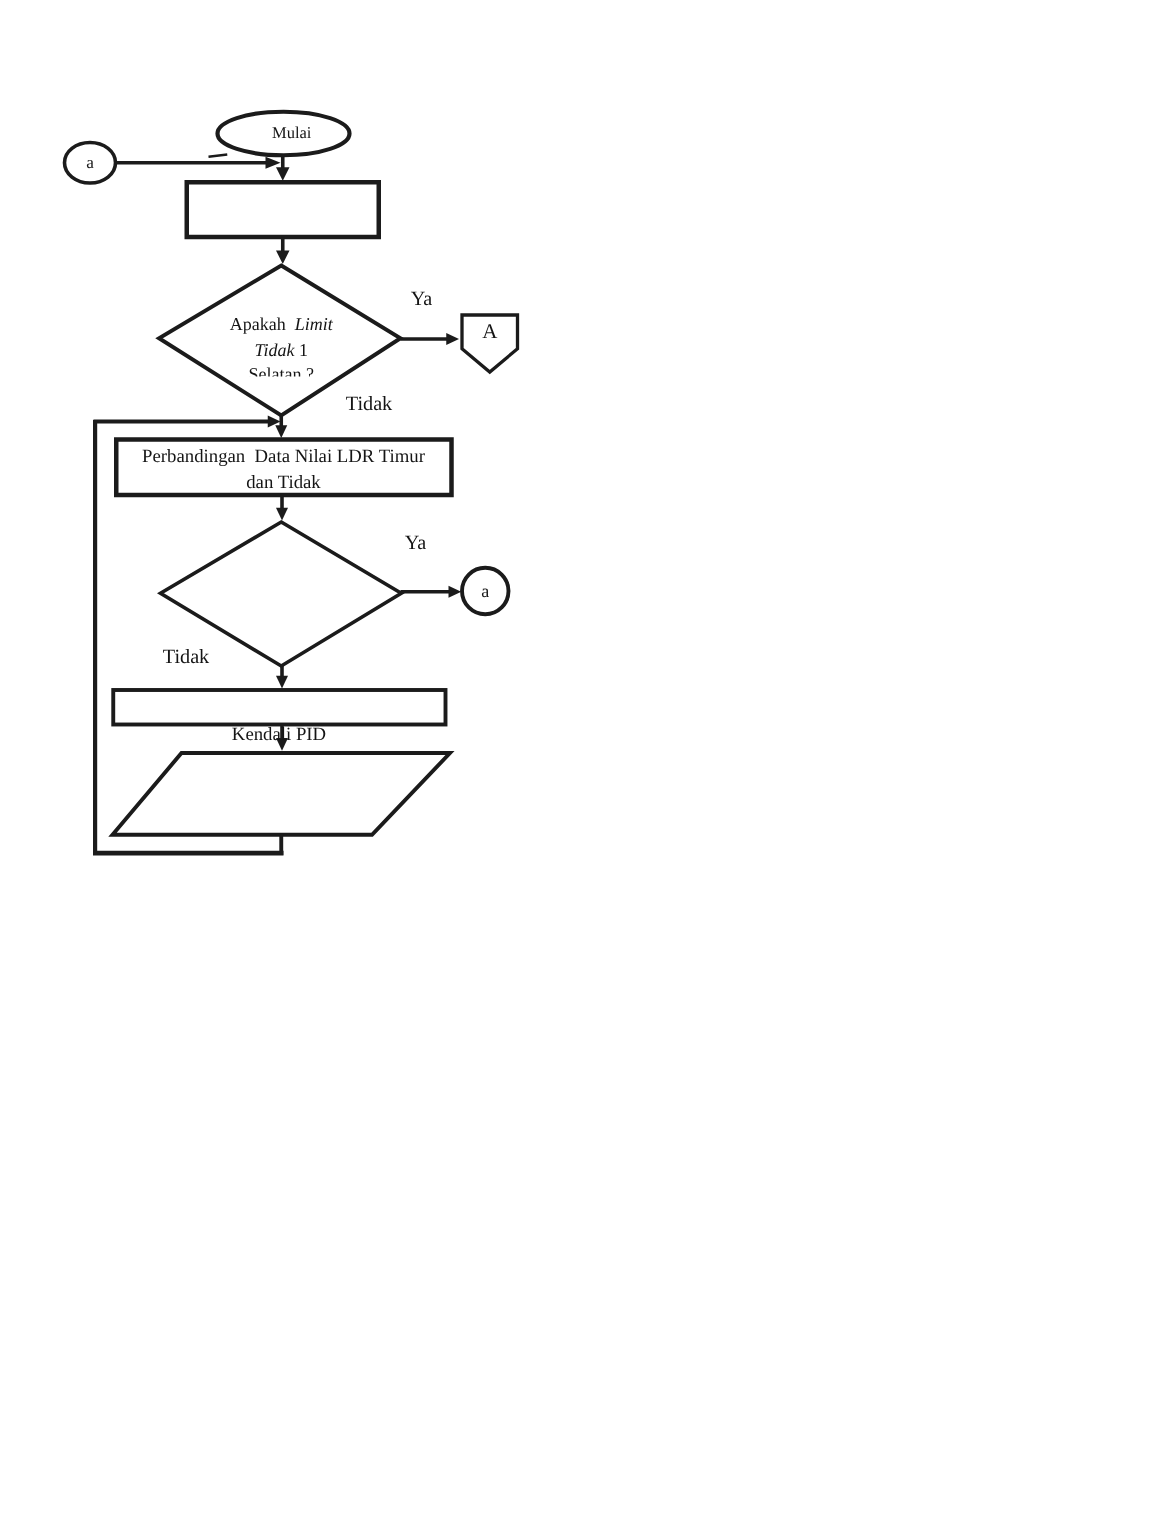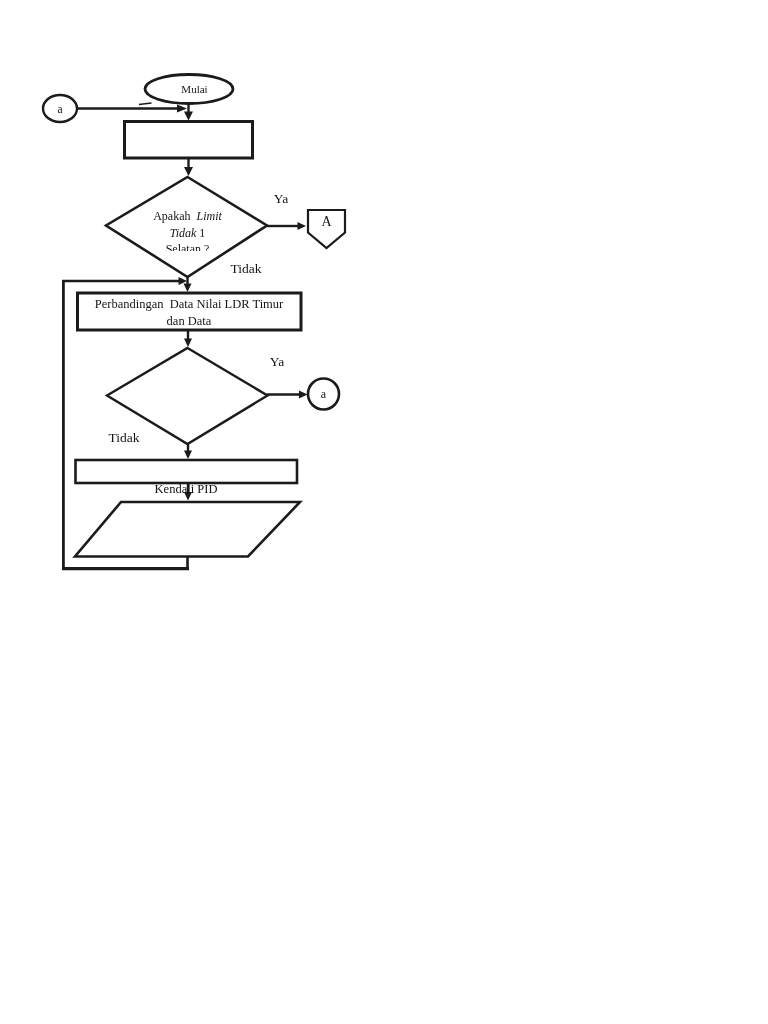--- a/index.html
+++ b/index.html
@@ -104,21 +104,21 @@
   <div class="lbl" style="left:308px;top:212px;width:37px;height:20px;font-size:14px;">
     <span class="line">A</span>
   </div>
 
   <div class="lbl" style="left:224px;top:261px;width:44px;height:16px;font-size:13.5px;">
     <span class="line">Tidak</span>
   </div>
 
   <div class="lbl stack" style="left:82px;top:296px;width:214px;height:44px;font-size:12.5px;line-height:17px;">
     <span class="line">Perbandingan  Data Nilai LDR Timur</span>
-    <span class="line">dan Data</span>
+    <span class="line">dan Tidak</span>
   </div>
 
 
   <div class="lbl" style="left:260px;top:354px;width:34px;height:16px;font-size:13.5px;">
     <span class="line">Ya</span>
   </div>
 
   <div class="lbl" style="left:308px;top:386px;width:31px;height:16px;font-size:12px;">
     <span class="line">a</span>
   </div>

